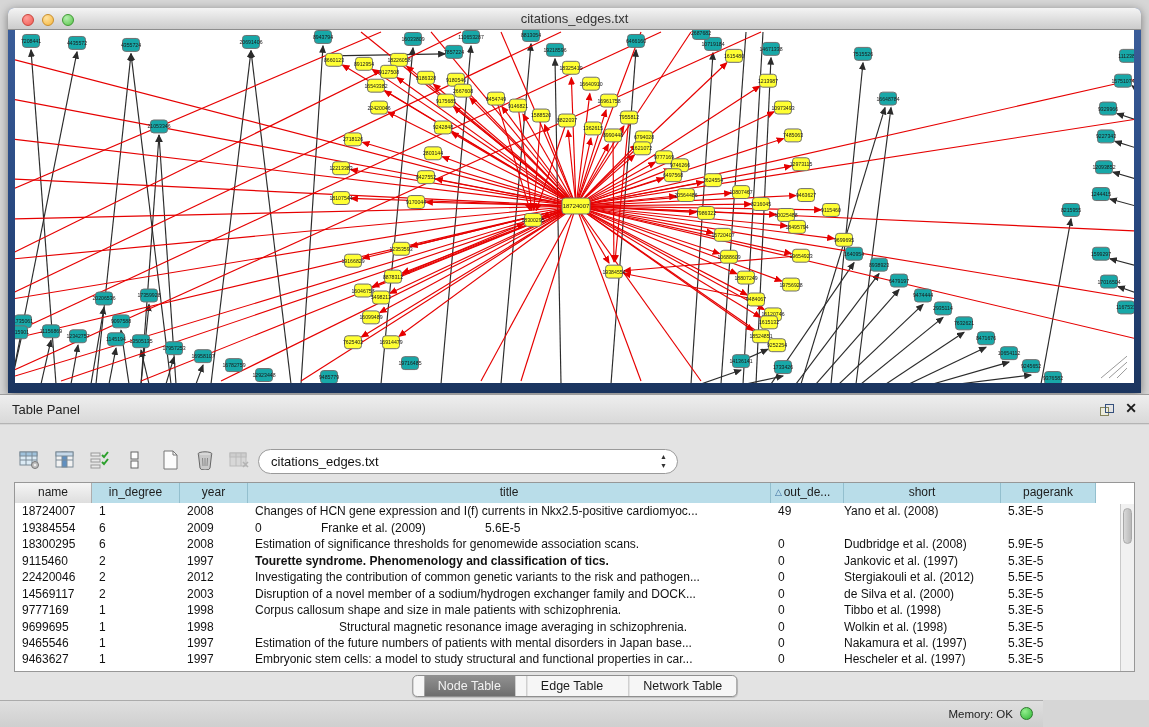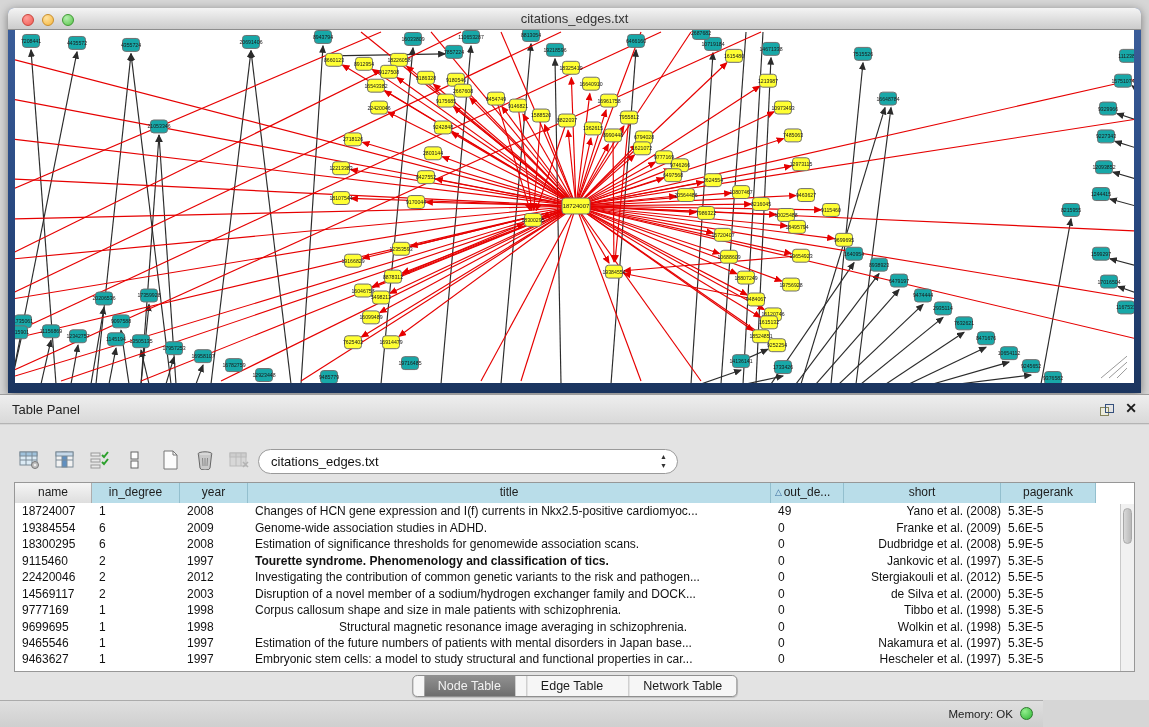--- a/index.html
+++ b/index.html
@@ -42,21 +42,21 @@
   
   .table-wrap{position:absolute;left:14px;top:482px;width:1121px;height:190px;
     background:#fff;border:1px solid #979797;overflow:hidden;}
   .hdr-row{display:flex;height:20px;border-bottom:1px solid #8a8a8a;}
   .hdr-cell{height:20px;font-size:12px;color:#1c1c1c;text-align:center;line-height:19px;
     background:#b9dde9;border-right:1px solid #93bfce;position:relative;overflow:hidden;white-space:nowrap;}
   .hdr-cell.gray{background:linear-gradient(#f5f5f5,#dedede);border-right:1px solid #adadad;}
   .sortglyph{position:absolute;left:4px;top:0;font-size:9px;color:#3c6e9f;}
   .drow{display:flex;height:16px;margin-top:0.45px;}
   .cell{font-size:12px;color:#111;line-height:16px;overflow:hidden;white-space:nowrap;padding-left:7px;}
-  .cell.center{text-align:right;padding-left:0;}
+  .cell.center{text-align:left;padding-left:0;}
   .vscroll{position:absolute;right:0;top:21px;width:14px;height:169px;background:#f1f1f1;border-left:1px solid #c9c9c9;}
   .vthumb{position:absolute;left:2px;top:4px;width:9px;height:36px;border-radius:5px;
     background:linear-gradient(90deg,#d8d8d8,#b9b9b9);border:1px solid #a8a8a8;}
 
   
   .tabs{position:absolute;top:675px;left:50%;transform:translateX(-50%);display:flex;
     border:1px solid #8f8f8f;border-radius:5px;overflow:hidden;background:#f6f6f6;
     box-shadow:0 1px 1px rgba(0,0,0,.15);}
   .tab{padding:3px 14px;font-size:12.5px;color:#1b1b1b;cursor:pointer;border-left:1px solid #bdbdbd;margin-left:11px;}
   .tab:first-child{border-left:none;}
@@ -847,21 +847,20 @@
         <div class="cell" style="width: 68px;">2008</div>
         <div class="cell" style="width: 523px;">Changes of HCN gene expression and I(f) currents in Nkx2.5-positive cardiomyoc...</div>
         <div class="cell" style="width: 73px;">49</div>
         <div class="cell center" style="width: 157px;">Yano et al. (2008)</div>
         <div class="cell" style="width: 95px;">5.3E-5</div>
       </div>
       <div class="drow">
         <div class="cell" style="width: 77px;">19384554</div>
         <div class="cell" style="width: 88px;">6</div>
         <div class="cell" style="width: 68px;">2009</div>
-        <div class="cell" style="width: 523px;">Genome-wide association studies in ADHD.</div>
         <div class="cell" style="width: 73px;">0</div>
         <div class="cell center" style="width: 157px;">Franke et al. (2009)</div>
         <div class="cell" style="width: 95px;">5.6E-5</div>
       </div>
       <div class="drow">
         <div class="cell" style="width: 77px;">18300295</div>
         <div class="cell" style="width: 88px;">6</div>
         <div class="cell" style="width: 68px;">2008</div>
         <div class="cell" style="width: 523px;">Estimation of significance thresholds for genomewide association scans.</div>
         <div class="cell" style="width: 73px;">0</div>

